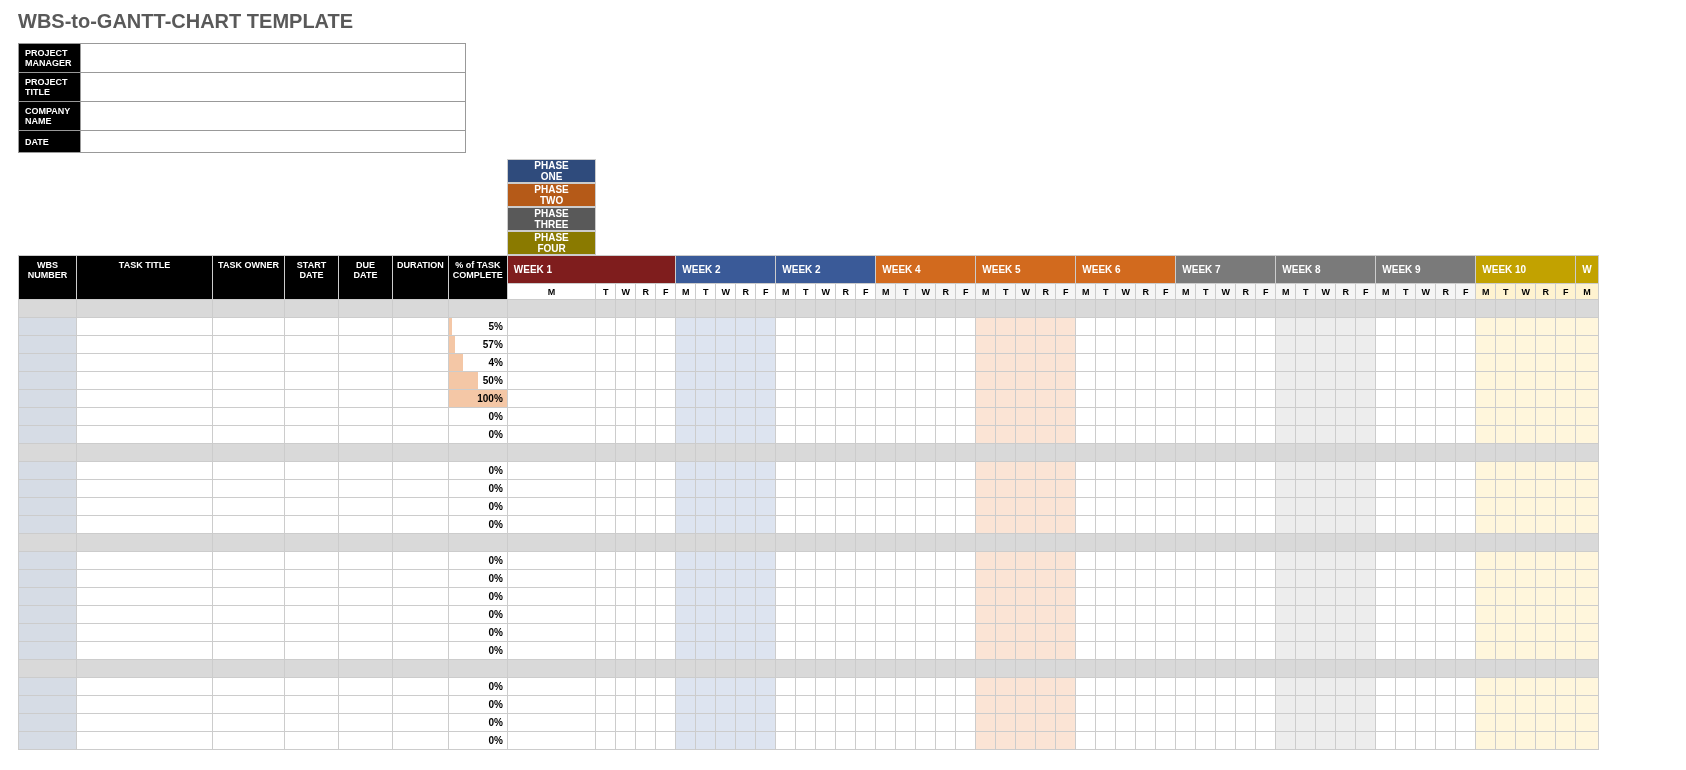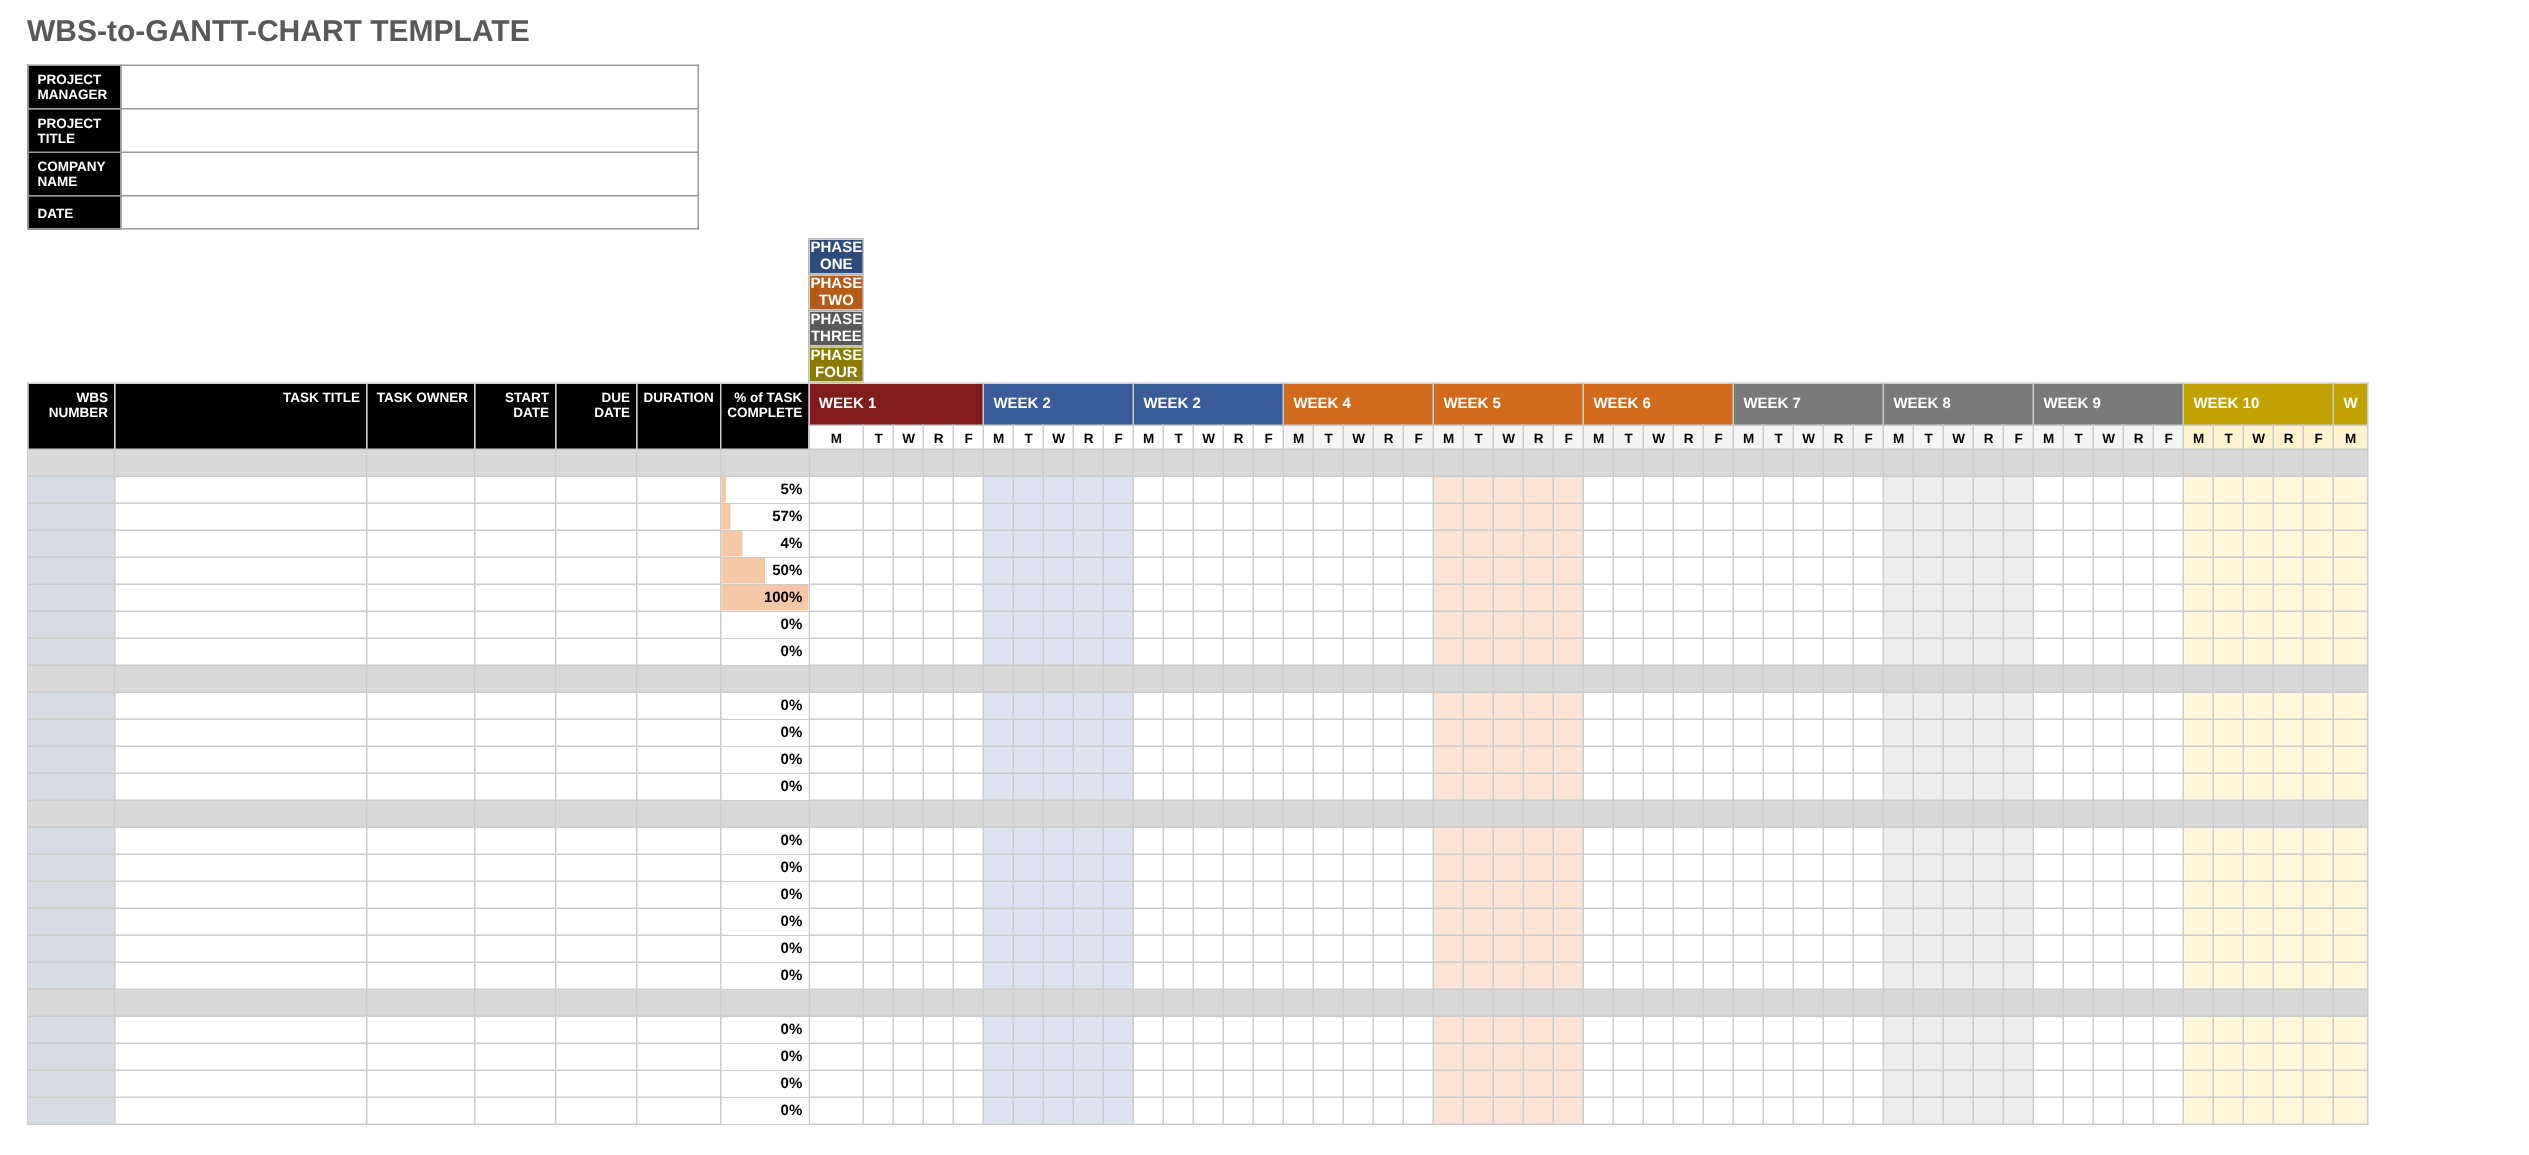--- a/index.html
+++ b/index.html
@@ -4,24 +4,24 @@
 <style>
 * { box-sizing: border-box; margin: 0; padding: 0; }
 body { font-family: Arial, sans-serif; font-size: 11px; background: #fff; overflow-x: auto; }
 .container { width: 1700px; padding: 10px 0 0 18px; }
 .title { font-size: 20px; font-weight: bold; color: #595959; margin-bottom: 10px; }
 .meta-table { border-collapse: collapse; margin-bottom: 0; }
 .meta-table td { border: 1px solid #999; padding: 4px 6px; height: 22px; }
 .meta-label { background: #000; color: #fff; font-weight: bold; font-size: 9px; width: 62px; }
 .meta-input { background: #fff; width: 385px; }
 .layout { display: flex; align-items: flex-start; }
-.phase { color: #fff; font-weight: bold; font-size: 10px; padding: 6px 0; height: 24px; display: flex; align-items: center; }
+.phase { color: #fff; font-weight: bold; font-size: 10px; padding: 6px 26px; height: 24px; display: flex; align-items: center; }
 .main-table { border-collapse: collapse; table-layout: fixed; }
 .main-table th, .main-table td { border: 1px solid #ccc; }
-.hdr { background: #000; color: #fff; font-weight: bold; font-size: 9px; text-align: right; padding: 4px; vertical-align: top; height: 44px; }
+.hdr { background: #000; color: #fff; font-weight: bold; font-size: 9px; text-align: center; padding: 4px; vertical-align: top; height: 44px; }
 .week-hdr { color: #fff; font-weight: bold; font-size: 10px; padding: 4px 6px; text-align: left; }
 .day-hdr { background: #fff; color: #000; font-weight: bold; font-size: 9px; text-align: center; width: 20px; height: 16px; }
 .day-hdr.o { background: #f5f5f5; }
 .day-hdr.y { background: #fff3d0; }
 .cell { height: 18px; background: #fff; }
 .wbs-cell { background: #d6dce5; width: 58px; }
 .pct-cell { text-align: right; padding-right: 4px; font-weight: bold; font-size: 10px; position: relative; width: 54px; }
 .pct-bar { position: absolute; left: 0; top: 0; height: 100%; background: #f4c7a6; }
 .pct-txt { position: relative; z-index: 1; }
 .sep-row td { background: #d9d9d9; height: 18px; }
@@ -68,21 +68,21 @@
     <thead id="thead">
         <tr>
           <th colspan="7" style="border:none;background:#fff;height:24px;"></th>
           <th colspan="15" class="phase" style="background:#2f4b7c">PHASE ONE</th>
           <th colspan="15" class="phase" style="background:#b55a18">PHASE TWO</th>
           <th colspan="15" class="phase" style="background:#595959">PHASE THREE</th>
           <th colspan="10" class="phase" style="background:#8a7a00">PHASE FOUR</th>
         </tr>
         <tr>
           <th rowspan="2" class="hdr" style="width:58px">WBS NUMBER</th>
-          <th rowspan="2" class="hdr" style="width:168px">TASK TITLE</th>
+          <th rowspan="2" class="hdr" style="width:136px">TASK TITLE</th>
           <th rowspan="2" class="hdr" style="width:72px">TASK OWNER</th>
           <th rowspan="2" class="hdr" style="width:54px">START DATE</th>
           <th rowspan="2" class="hdr" style="width:54px">DUE DATE</th>
           <th rowspan="2" class="hdr" style="width:54px">DURATION</th>
           <th rowspan="2" class="hdr" style="width:54px">% of TASK COMPLETE</th>
           <th colspan="5" class="week-hdr" style="background:#7f1d1d">WEEK 1</th>
           <th colspan="5" class="week-hdr" style="background:#3a5a98">WEEK 2</th>
           <th colspan="5" class="week-hdr" style="background:#3a5a98">WEEK 2</th>
           <th colspan="5" class="week-hdr" style="background:#d26a1e">WEEK 4</th>
           <th colspan="5" class="week-hdr" style="background:#d26a1e">WEEK 5</th>

